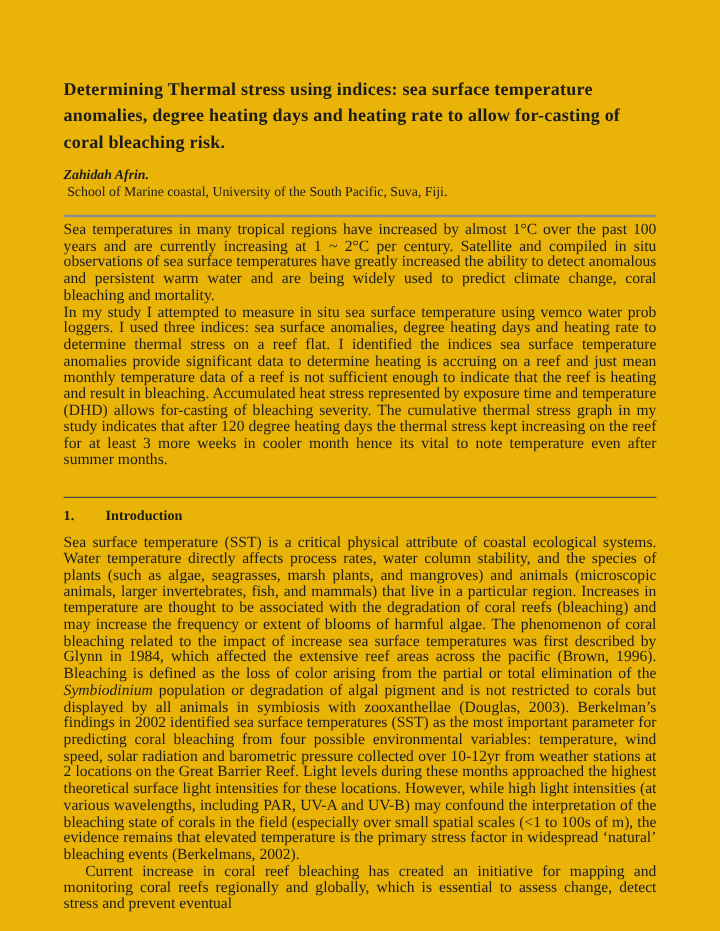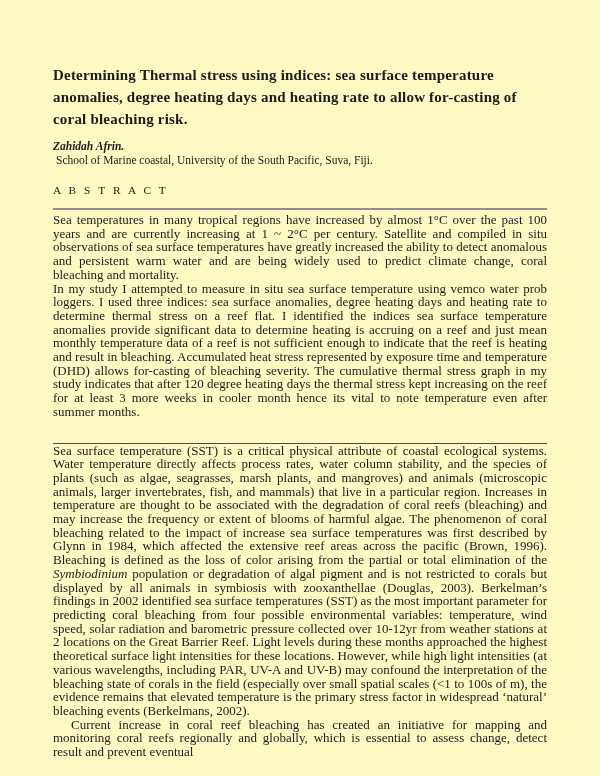--- a/index.html
+++ b/index.html
@@ -10,21 +10,21 @@
     height: 776px;
     overflow: hidden;
   }
   .page {
     box-sizing: border-box;
     width: 600px;
     height: 776px;
     padding: 64px 53px 0 53px;
     font-family: "Liberation Serif", serif;
     color: #1c1c1c;
-    background: #fef9c3;
+    background: #eab308;
   }
   .title {
     font-size: 15px;
     font-weight: bold;
     line-height: 22px;
     margin: 0 0 10px 0;
     letter-spacing: 0.2px;
   }
   .author {
     font-size: 11.5px;
@@ -77,28 +77,30 @@
 <body>
 
 <div class="page">
 
   <h1 class="title">Determining Thermal stress using indices: sea surface temperature anomalies, degree heating days and heating rate  to allow for-casting of coral bleaching risk.</h1>
 
   <div class="author">Zahidah Afrin.</div>
 
   <div class="affiliation">School of Marine coastal, University of the South Pacific, Suva, Fiji.</div>
 
-  <div class="abstract-heading">A B S T R A C T</div>
 
   <div class="rule-thick"></div>
 
   <p class="body">Sea temperatures in many tropical regions have increased by almost 1°C over the past 100 years and are currently increasing at 1 ~ 2°C per century.  Satellite and compiled in situ observations of sea surface temperatures have greatly increased the ability to detect anomalous and persistent warm water and are being widely used to predict climate change, coral bleaching and mortality.</p>
 
   <p class="body">In my study I attempted to measure in situ sea surface temperature using vemco water prob loggers. I used three indices: sea surface anomalies, degree heating days and heating rate to determine thermal stress on a reef flat. I identified the indices sea surface temperature anomalies provide significant data to determine heating is accruing on a reef and just mean monthly temperature data of a reef is not sufficient enough to indicate that the reef is heating and result in bleaching. Accumulated heat stress represented by exposure time and temperature (DHD) allows for-casting of bleaching severity. The cumulative thermal stress graph in my study indicates that after 120 degree heating days the thermal stress kept increasing on the reef for at least 3 more weeks in cooler month hence its vital to note temperature even after summer months.</p>
 
   <div class="rule-thin"></div>
 
+  <div class="section-heading">
+    <span class="sec-num">1.</span><span>Introduction</span>
+  </div>
 
   <p class="body"><span>Sea surface temperature (SST) is a critical physical attribute of coastal ecological systems. Water temperature directly affects process rates, water column stability, and the species of plants (such as algae, seagrasses, marsh plants, and mangroves) and animals (microscopic animals, larger invertebrates, fish, and mammals) that live in a particular region. Increases in temperature are thought to be associated with the degradation of coral reefs (bleaching) and may increase the frequency or extent of blooms of harmful algae. The phenomenon of coral bleaching related to the impact of increase sea surface temperatures was first described by Glynn in 1984, which affected the extensive reef areas across the pacific (Brown, 1996). Bleaching is defined as the loss of color arising from the partial or total elimination of the </span><i class="species">Symbiodinium</i><span> population or degradation of algal pigment and is not restricted to corals but displayed by all animals in symbiosis with zooxanthellae (Douglas, 2003).  Berkelman’s findings in 2002 identified sea surface temperatures (SST) as the most important parameter for predicting coral bleaching from four possible environmental variables: temperature, wind speed, solar radiation and barometric pressure collected over 10-12yr from weather stations at 2 locations on the Great Barrier Reef. Light levels during these months approached the highest theoretical surface light intensities for these locations. However, while high light intensities (at various wavelengths, including PAR, UV-A and UV-B) may confound the interpretation of the bleaching state of corals in the field (especially over small spatial scales (&lt;1 to 100s of m), the evidence remains that elevated temperature is the primary stress factor in widespread ‘natural’ bleaching events (Berkelmans, 2002).</span></p>
 
-  <p class="body indent">Current increase in coral reef bleaching has created an initiative for mapping and monitoring coral reefs regionally and globally, which is essential to assess change, detect result and prevent eventual</p>
+  <p class="body indent">Current increase in coral reef bleaching has created an initiative for mapping and monitoring coral reefs regionally and globally, which is essential to assess change, detect stress and prevent eventual</p>
 
 </div>
 
 </body></html>

